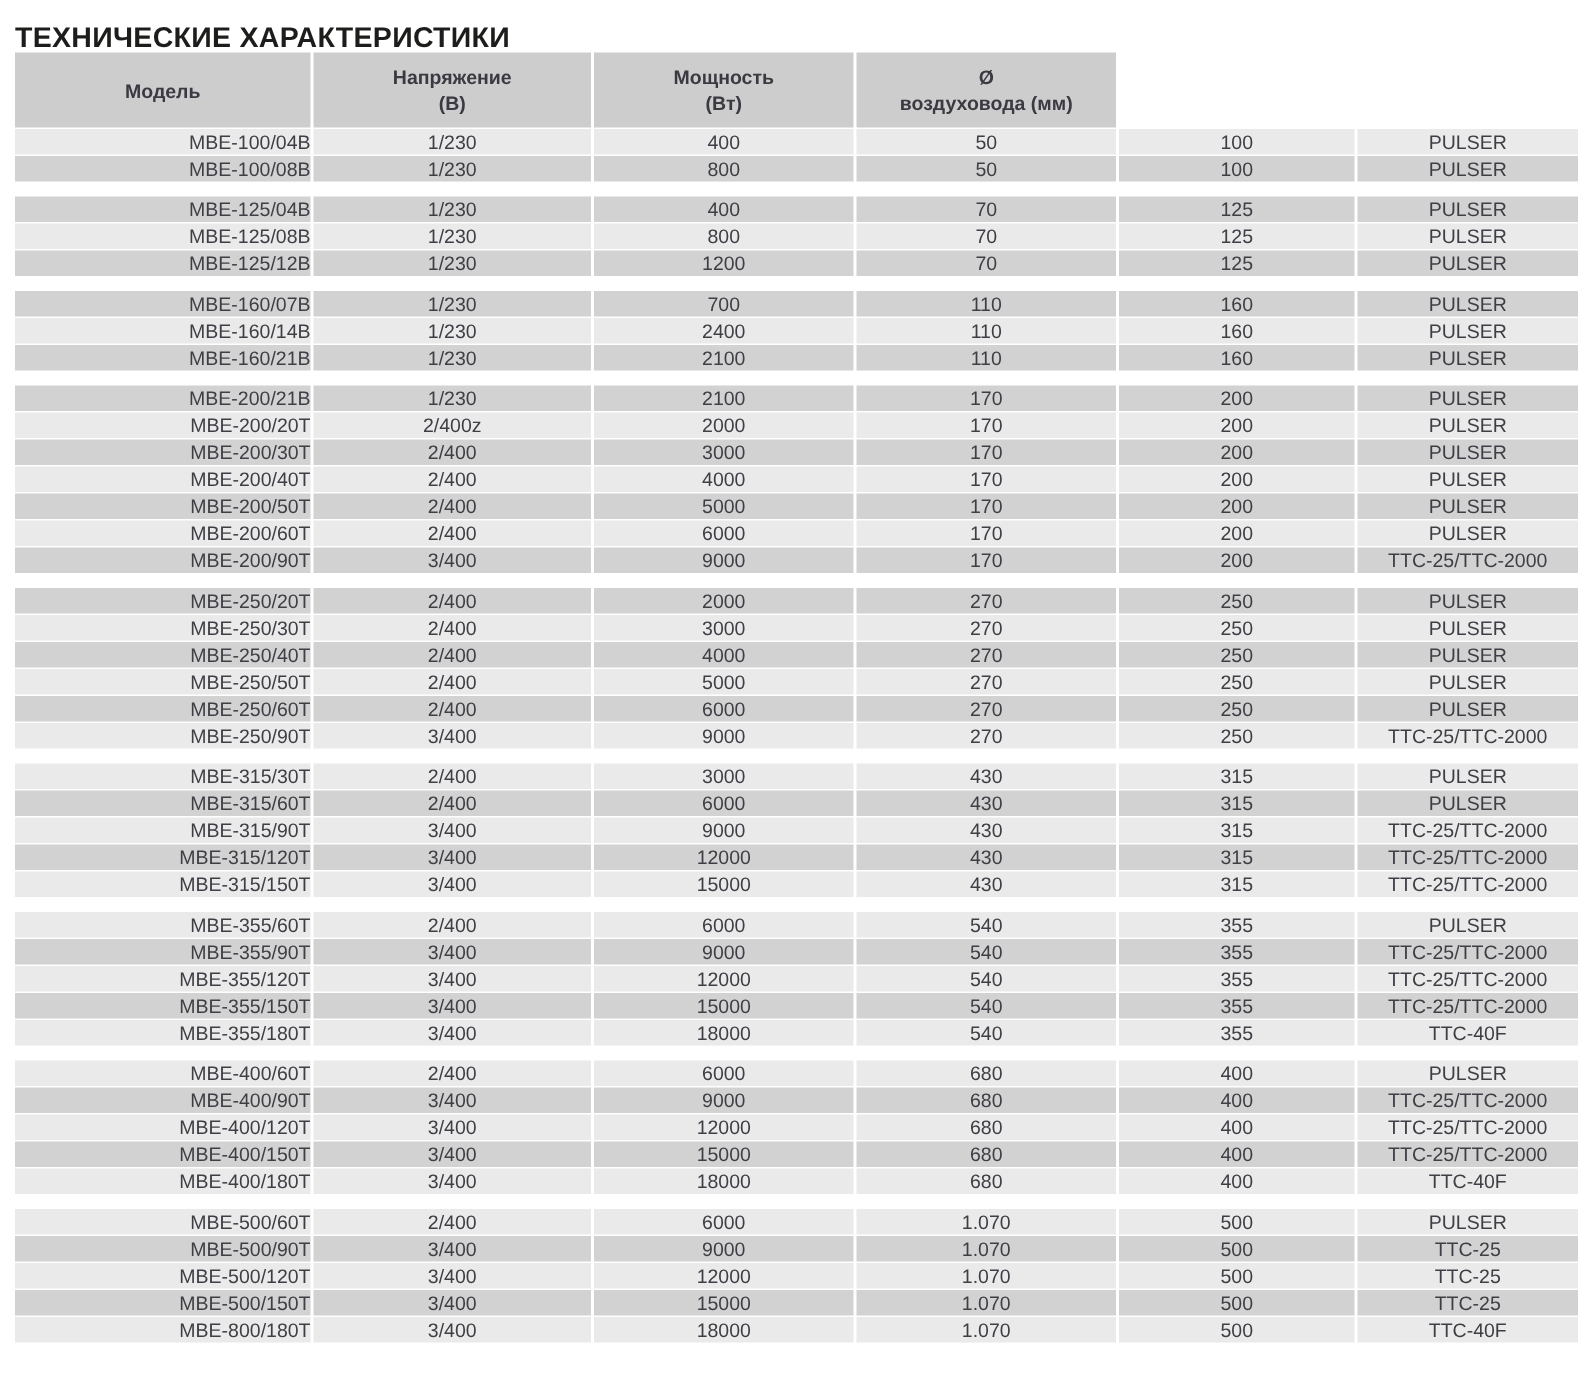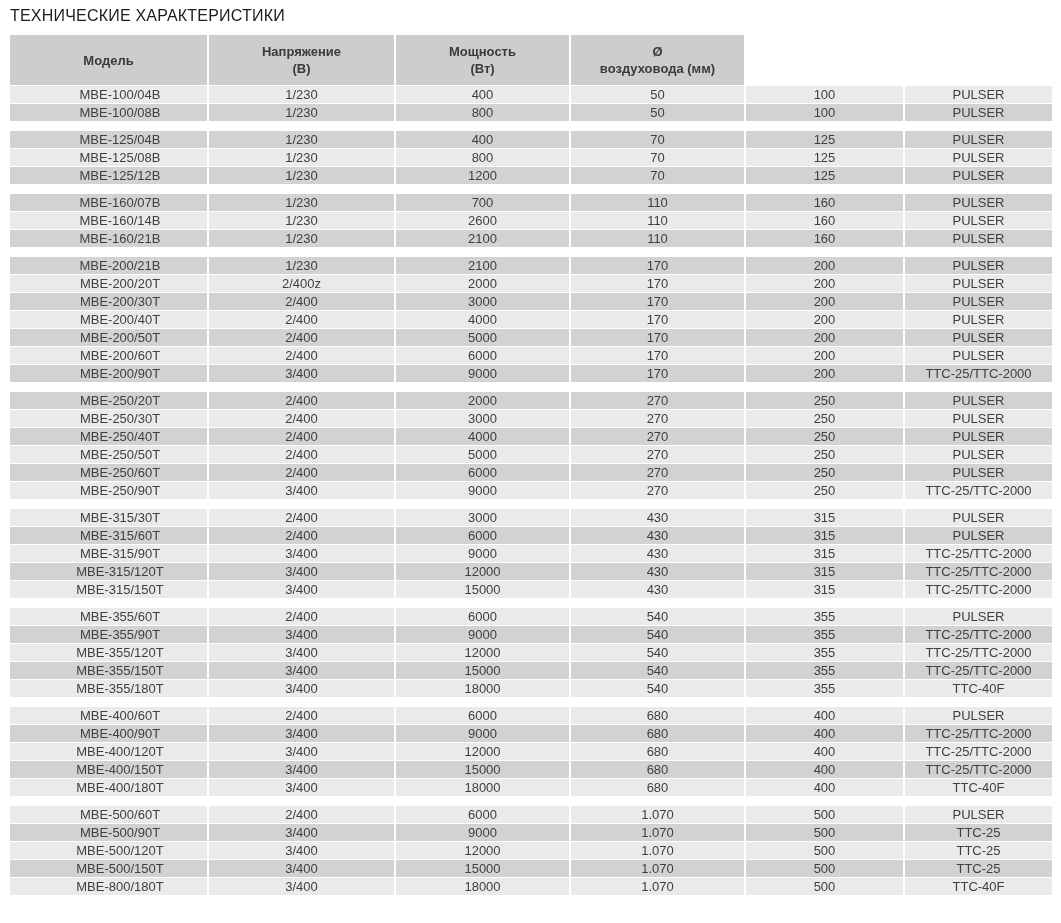--- a/index.html
+++ b/index.html
@@ -9,23 +9,23 @@
     font-family: "Liberation Sans", "DejaVu Sans", sans-serif;
   }
   .page {
     position: relative;
     width: 1061px;
     height: 923px;
     background: #ffffff;
     overflow: hidden;
   }
   .title {
-    margin: 7px 0 0 10px;
-    font-size: 16px;
-    font-weight: normal;
+    margin: 17px 0 0 10px;
+    font-size: 19px;
+    font-weight: bold;
     letter-spacing: 0.2px;
     color: #1d1d1b;
     line-height: 18px;
   }
   .table {
     position: absolute;
     left: 10px;
     top: 35px;
     width: 1042px;
   }
@@ -65,21 +65,21 @@
   .cell {
     height: 17px;
     line-height: 17px;
     font-size: 13px;
     color: #3e3e45;
     text-align: center;
     white-space: nowrap;
     overflow: hidden;
   }
   .cell.model {
-    text-align: center;
+    text-align: right;
     padding-left: 23px;
   }
   .row-light .cell { background: #eaeaea; }
   .row-dark  .cell { background: #d2d2d2; }
 </style>
 </head>
 <body>
 
 <div class="page">
   <div class="title">ТЕХНИЧЕСКИЕ ХАРАКТЕРИСТИКИ</div>
@@ -152,21 +152,21 @@
             <div class="cell model">MBE-160/07B</div>
             <div class="cell">1/230</div>
             <div class="cell">700</div>
             <div class="cell">110</div>
             <div class="cell">160</div>
             <div class="cell">PULSER</div>
           </div>
           <div class="grid-row data-row row-light">
             <div class="cell model">MBE-160/14B</div>
             <div class="cell">1/230</div>
-            <div class="cell">2600</div>
+            <div class="cell">2400</div>
             <div class="cell">110</div>
             <div class="cell">160</div>
             <div class="cell">PULSER</div>
           </div>
           <div class="grid-row data-row row-dark">
             <div class="cell model">MBE-160/21B</div>
             <div class="cell">1/230</div>
             <div class="cell">2100</div>
             <div class="cell">110</div>
             <div class="cell">160</div>

